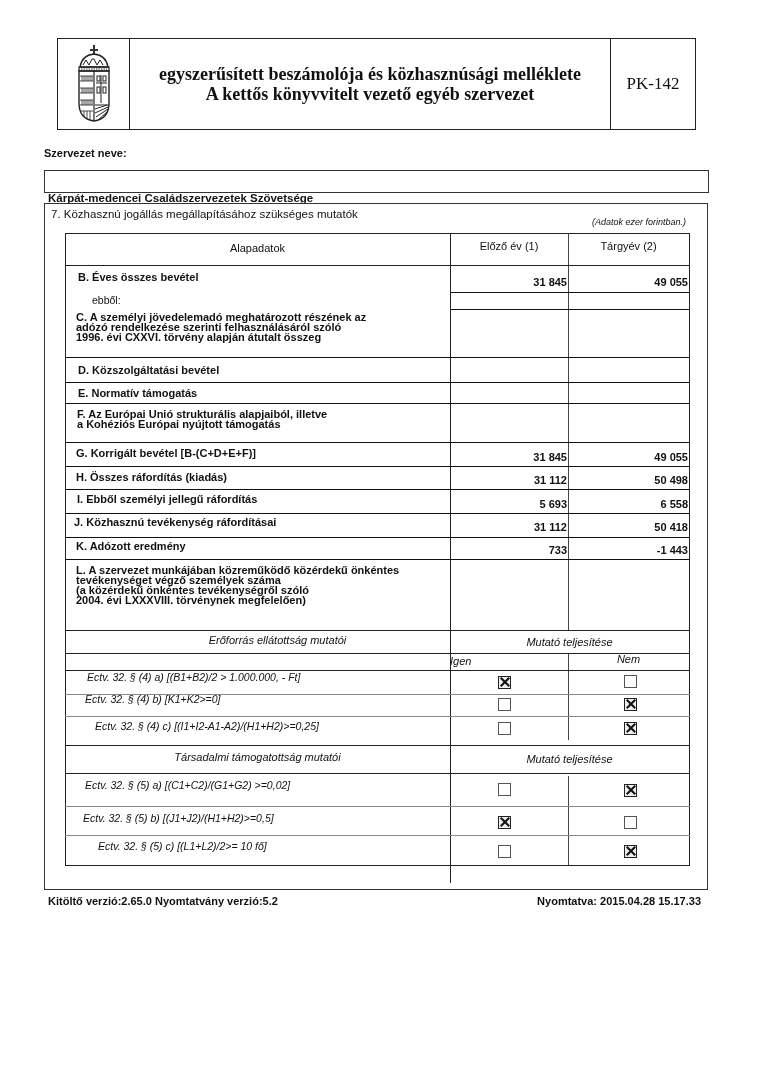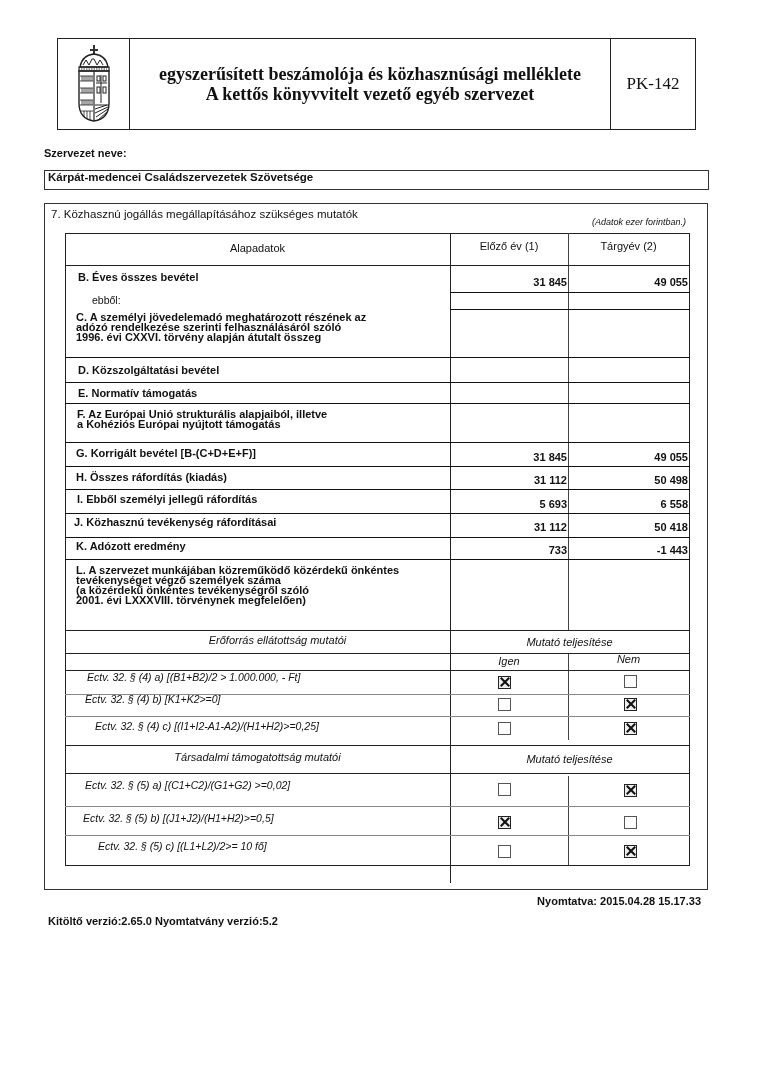--- a/index.html
+++ b/index.html
@@ -3,21 +3,21 @@
 <meta charset="utf-8">
 <style>
   html, body { margin:0; padding:0; background:#fff; }
   body { width:763px; height:1080px; position:relative; overflow:hidden; font-family:"Liberation Sans", sans-serif; color:#111; }
   .abs { position:absolute; }
   .hdr { left:57px; top:38px; width:639px; height:92px; border:1px solid #222; box-sizing:border-box; }
   .hdr .logo-col { position:absolute; left:0; top:0; width:71px; height:100%; border-right:1px solid #222; }
   .hdr .pk-col { position:absolute; right:0; top:0; width:84px; height:100%; border-left:1px solid #222; display:flex; align-items:center; justify-content:center; font-family:"Liberation Serif", serif; font-size:17px; }
   .hdr .title { position:absolute; left:71px; right:84px; top:0; height:100%; display:flex; flex-direction:column; align-items:center; justify-content:center; font-family:"Liberation Serif", serif; font-weight:bold; font-size:18px; line-height:20px; text-align:center; }
   .lbl-name { left:44px; top:147px; font-size:11px; font-weight:bold; }
-  .name-box { left:44px; top:170px; width:665px; height:20px; border:1px solid #333; box-sizing:border-box; font-size:11.5px; font-weight:bold; padding:0 0 0 3px; }
+  .name-box { left:44px; top:170px; width:665px; height:20px; border:1px solid #333; box-sizing:border-box; font-size:11.5px; font-weight:bold; padding:21px 0 0 3px; }
   .section { left:44px; top:203px; width:664px; height:687px; border:1px solid #333; box-sizing:border-box; }
   .sec-title { left:51px; top:208px; font-size:11.5px; font-weight:normal; }
   .units { left:592px; top:217px; font-size:9px; font-style:italic; }
   .hl { position:absolute; height:0; border-top:1px solid #222; }
   .hl.thick { border-top:1.5px solid #111; }
   .vl { position:absolute; width:0; border-left:1px solid #444; }
   .t { position:absolute; font-size:11px; }
   .b { font-weight:bold; }
   .i { font-style:italic; }
   .num { position:absolute; font-size:11px; font-weight:bold; text-align:right; }
@@ -174,26 +174,26 @@
 <div class="num" style="left:568px;top:521px;width:120px;">50 418</div>
 
 <div class="t b" style="left:76px;top:540px;">K. Adózott eredmény</div>
 <div class="num" style="left:450px;top:544px;width:117px;">733</div>
 <div class="num" style="left:568px;top:544px;width:120px;">-1 443</div>
 
 <div class="abs ml" style="left:76px;top:565px;">
   <div>L. A szervezet munkájában közreműködő közérdekű önkéntes</div>
   <div>tevékenységet végző személyek száma</div>
   <div>(a közérdekű önkéntes tevékenységről szóló</div>
-  <div>2001. évi LXXXVIII. törvénynek megfelelően)</div>
+  <div>2004. évi LXXXVIII. törvénynek megfelelően)</div>
 </div>
 
 <div class="t i" style="left:65px;top:634px;width:385px;text-align:center;padding-left:20px;">Erőforrás ellátottság mutatói</div>
 <div class="t i" style="left:450px;top:636px;width:239px;text-align:center;">Mutató teljesítése</div>
-<div class="t i" style="left:450px;top:655px;width:118px;text-align:center;">Igen</div>
+<div class="t i" style="left:450px;top:655px;width:118px;">Igen</div>
 <div class="t i" style="left:568px;top:653px;width:121px;text-align:center;">Nem</div>
 
 <div class="t i" style="left:87px;top:671px;font-size:10.5px;">Ectv. 32. § (4) a) [(B1+B2)/2 &gt; 1.000.000, - Ft]</div>
 <div class="cb on" style="left:498px;top:676px;"></div>
 <div class="cb" style="left:624px;top:675px;"></div>
 
 <div class="t i" style="left:85px;top:693px;font-size:10.5px;">Ectv. 32. § (4) b) [K1+K2&gt;=0]</div>
 <div class="cb" style="left:498px;top:698px;"></div>
 <div class="cb on" style="left:624px;top:698px;"></div>
 
@@ -209,14 +209,14 @@
 <div class="cb on" style="left:624px;top:784px;"></div>
 
 <div class="t i" style="left:83px;top:812px;font-size:10.5px;">Ectv. 32. § (5) b) [(J1+J2)/(H1+H2)&gt;=0,5]</div>
 <div class="cb on" style="left:498px;top:816px;"></div>
 <div class="cb" style="left:624px;top:816px;"></div>
 
 <div class="t i" style="left:82px;top:840px;font-size:10.5px;margin-left:16px;">Ectv. 32. § (5) c) [(L1+L2)/2&gt;= 10 fő]</div>
 <div class="cb" style="left:498px;top:845px;"></div>
 <div class="cb on" style="left:624px;top:845px;"></div>
 
-<div class="abs footer" style="left:48px;margin-top:20px;">Kitöltő verzió:2.65.0 Nyomtatvány verzió:5.2</div>
+<div class="abs footer" style="left:48px;">Kitöltő verzió:2.65.0 Nyomtatvány verzió:5.2</div>
 <div class="abs footer" style="right:62px;">Nyomtatva: 2015.04.28 15.17.33</div>
 
 </body></html>

